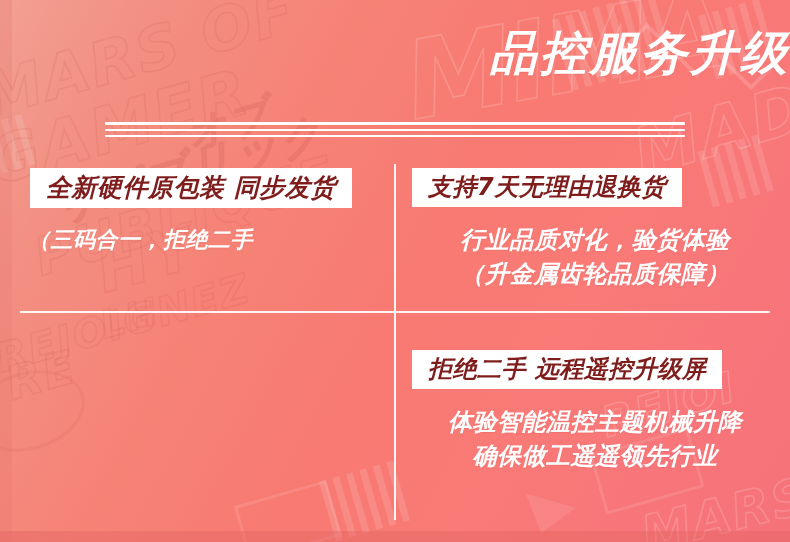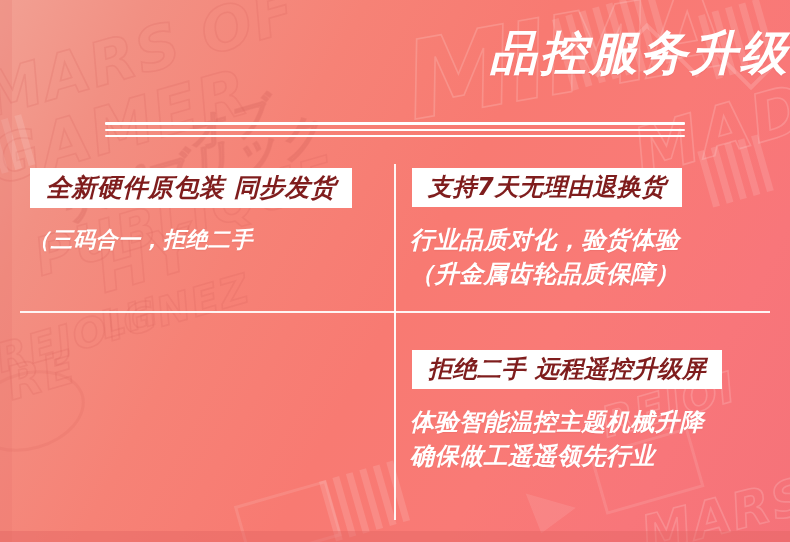--- a/index.html
+++ b/index.html
@@ -199,21 +199,21 @@
     color: #ffffff;
     font-size: 22px;
     font-weight: 900;
     font-style: italic;
     line-height: 1.42;
     letter-spacing: 0.5px;
     text-shadow: 0 1px 1px rgba(196,78,76,0.16);
     font-family: "DejaVu Sans", "Liberation Sans", sans-serif;
   }
   .card.c1 .card-body,
-  .card.c3 .card-body { padding-left: 10px; font-size: 24px; }
+  .card.c3 .card-body { padding-left: 10px; font-size: 24px; text-align: center; }
   .card-body .line { display: block; white-space: nowrap; }
 </style>
 </head>
 <body>
 
 <div class="banner">
 
   <div class="wm-layer">
     <div class="wm hollow-dark" style="left:-22px; top:18px; font-size:60px; transform:rotate(-16deg);">MARS OF</div>
     <div class="wm hollow-dark" style="left:-16px; top:90px; font-size:64px; transform:rotate(-16deg);">GAMER</div>

